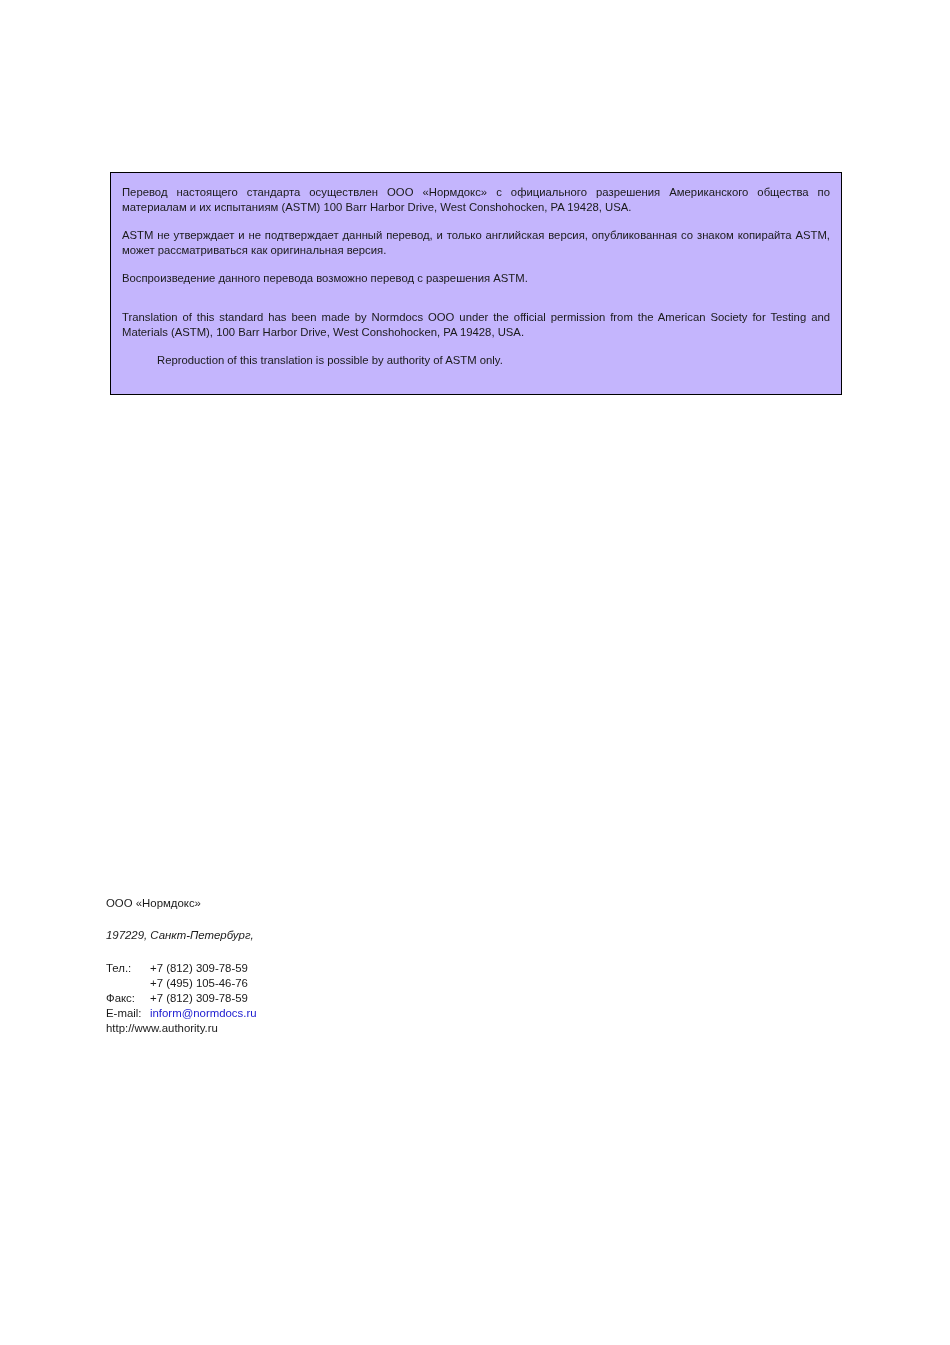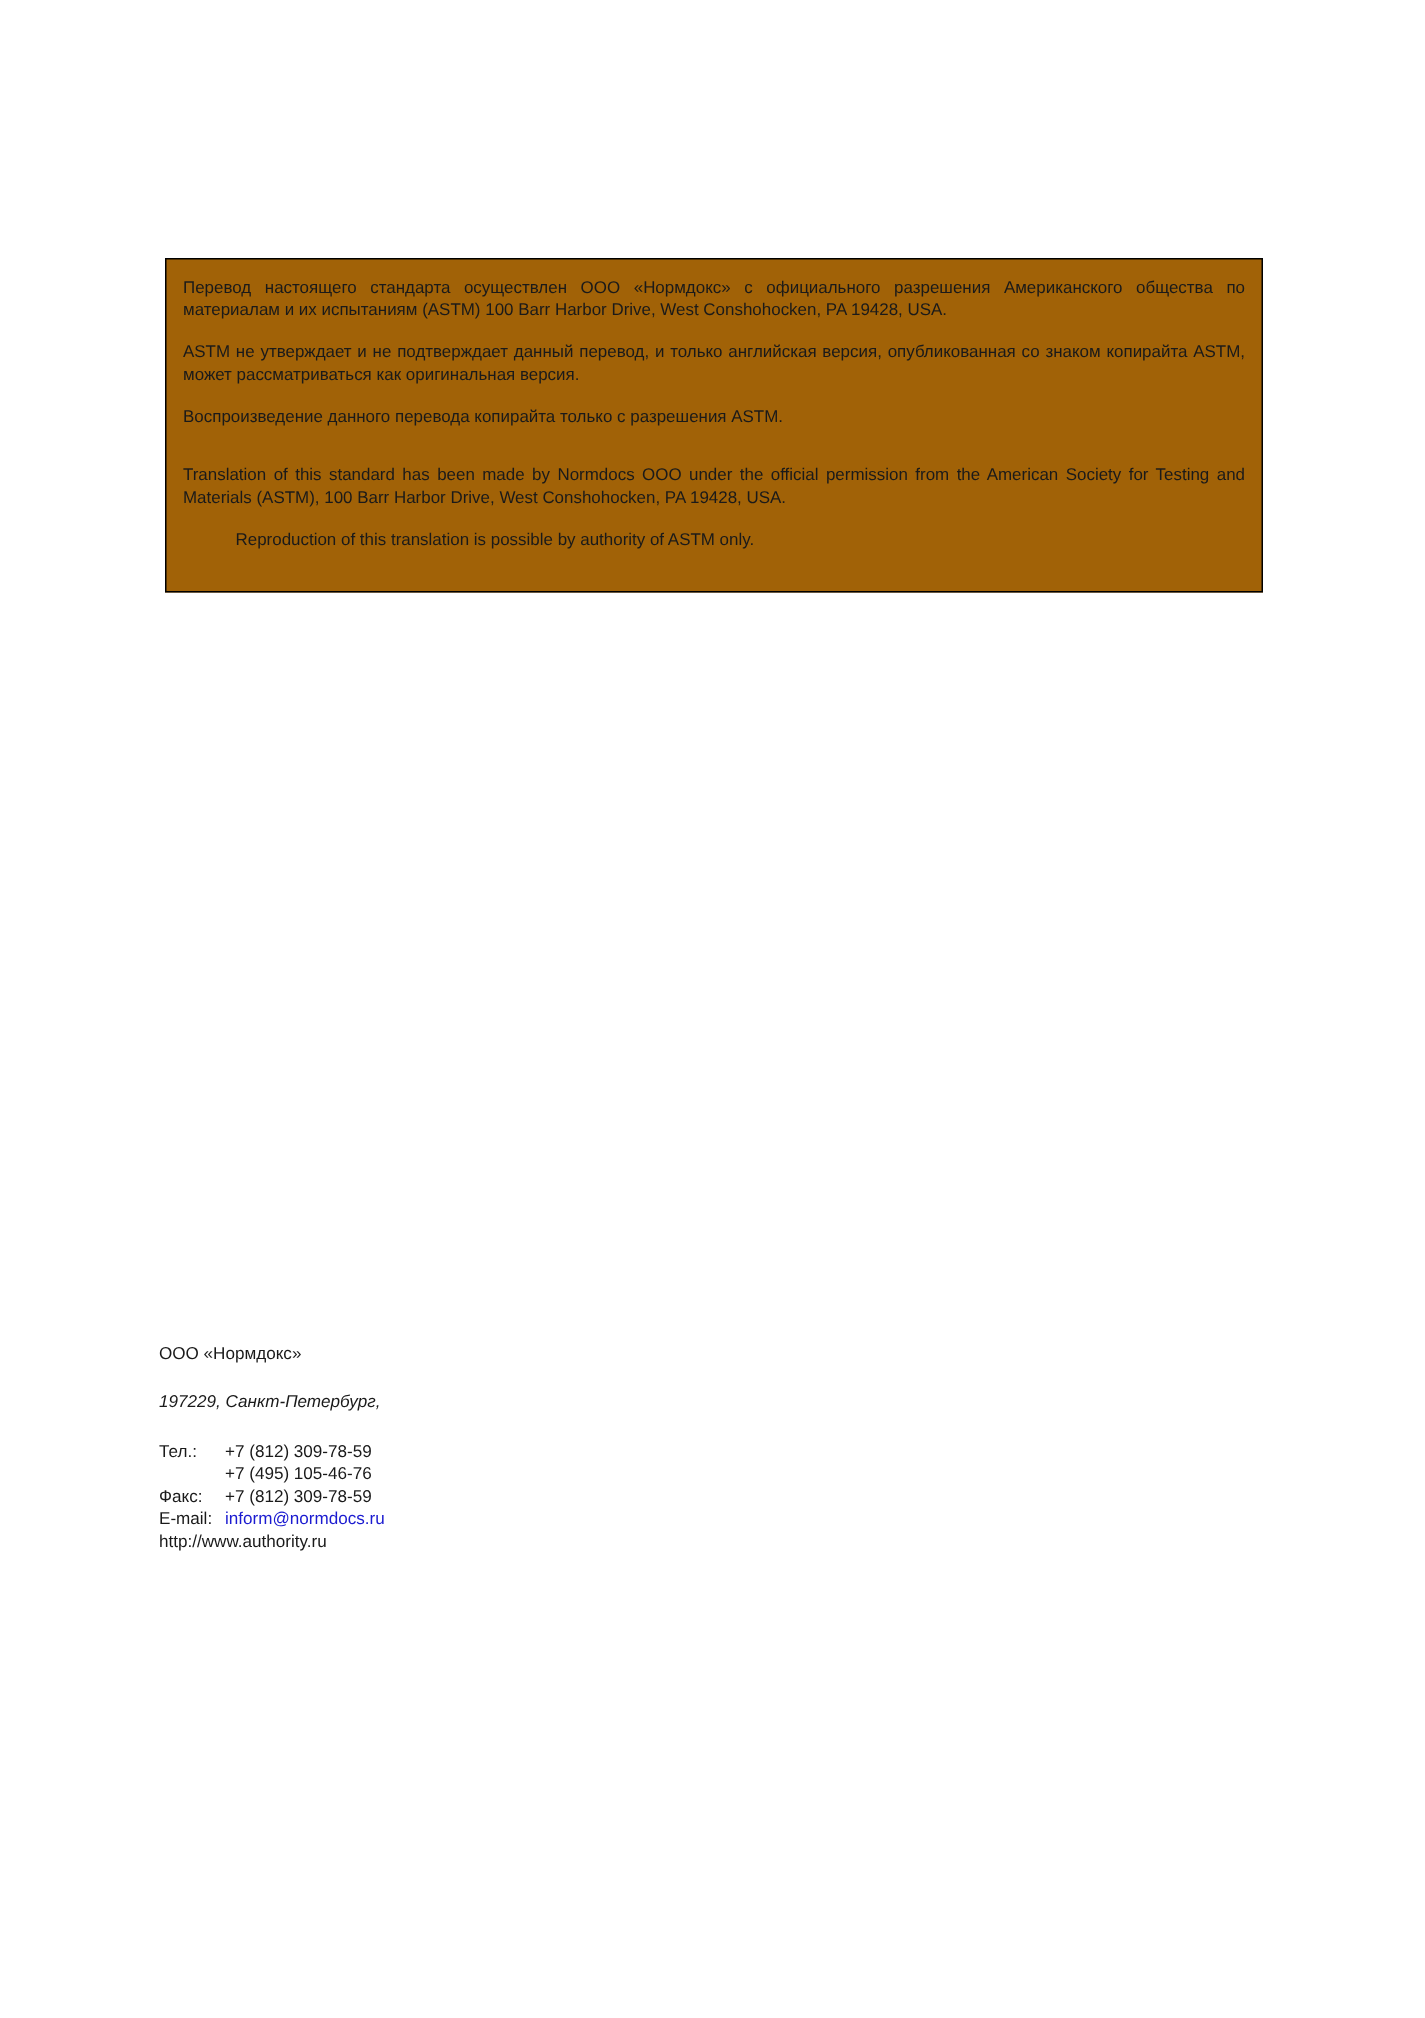--- a/index.html
+++ b/index.html
@@ -24,21 +24,21 @@
 
   
   .notice-box {
     position: absolute;
     left: 110px;
     top: 172px;
     width: 732px;
     border: 1px solid #000000;
     box-sizing: border-box;
     padding: 12px 11px 14px 11px;
-    background: #a16207;
+    background: #c4b5fd;
   }
 
   .notice-par {
     font-size: 11.3px;
     line-height: 1.33;
     text-align: justify;
     margin: 0 0 13px 0;
     color: #1a1a1a;
   }
   .notice-par:last-child {
@@ -96,21 +96,21 @@
   }
 </style>
 </head>
 <body>
 
 <div class="page">
 
   <div class="notice-box">
     <p class="notice-par">Перевод настоящего стандарта осуществлен ООО «Нормдокс» с официального разрешения Американского общества по материалам и их испытаниям (ASTM) 100 Barr Harbor Drive, West Conshohocken, PA 19428, USA.</p>
     <p class="notice-par">ASTM не утверждает и не подтверждает данный перевод, и только английская версия, опубликованная со знаком копирайта ASTM, может рассматриваться как оригинальная версия.</p>
-    <p class="notice-par">Воспроизведение данного перевода копирайта только с разрешения ASTM.</p>
+    <p class="notice-par">Воспроизведение данного перевода возможно перевод с разрешения ASTM.</p>
     <p class="notice-par gap-before">Translation of this standard has been made by Normdocs OOO under the official permission from the American Society for Testing and Materials (ASTM), 100 Barr Harbor Drive, West Conshohocken, PA 19428, USA.</p>
     <p class="notice-par">Reproduction of this translation is possible by authority of ASTM only.</p>
   </div>
 
   <div class="contact">
     <div class="company">ООО «Нормдокс»</div>
 
     <div class="address">
       <div>197229, Санкт-Петербург,</div>
     </div>

